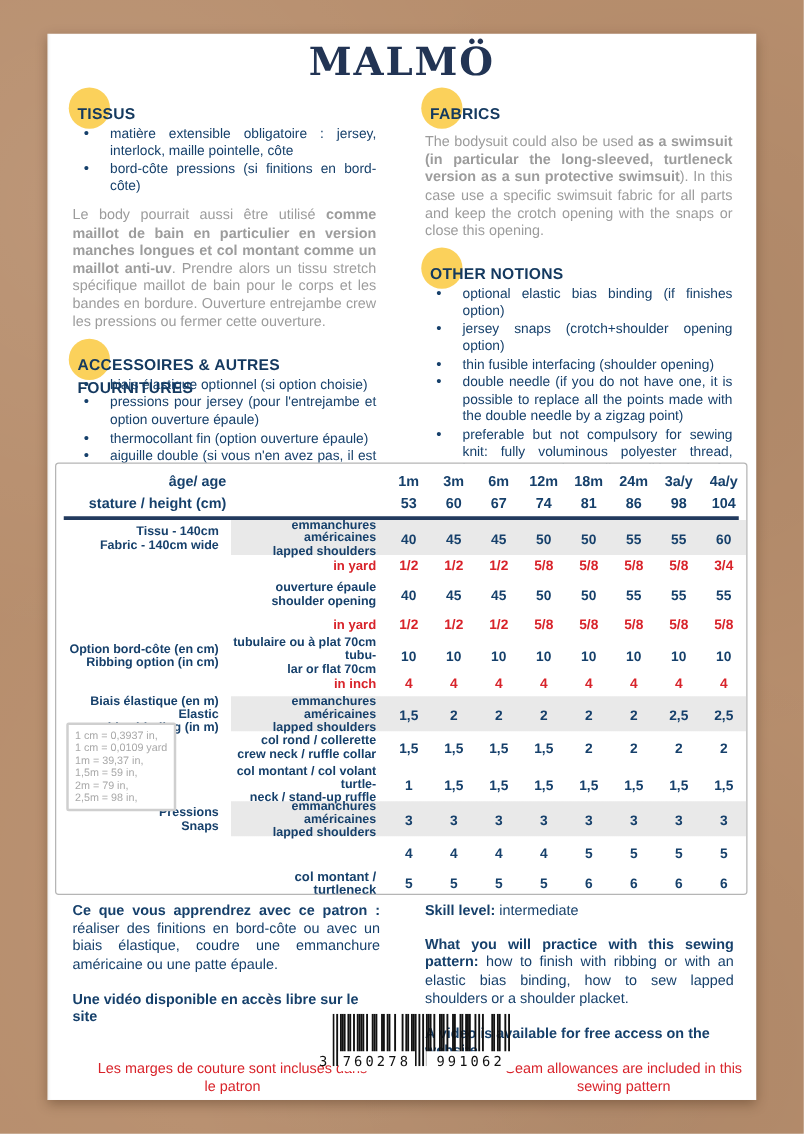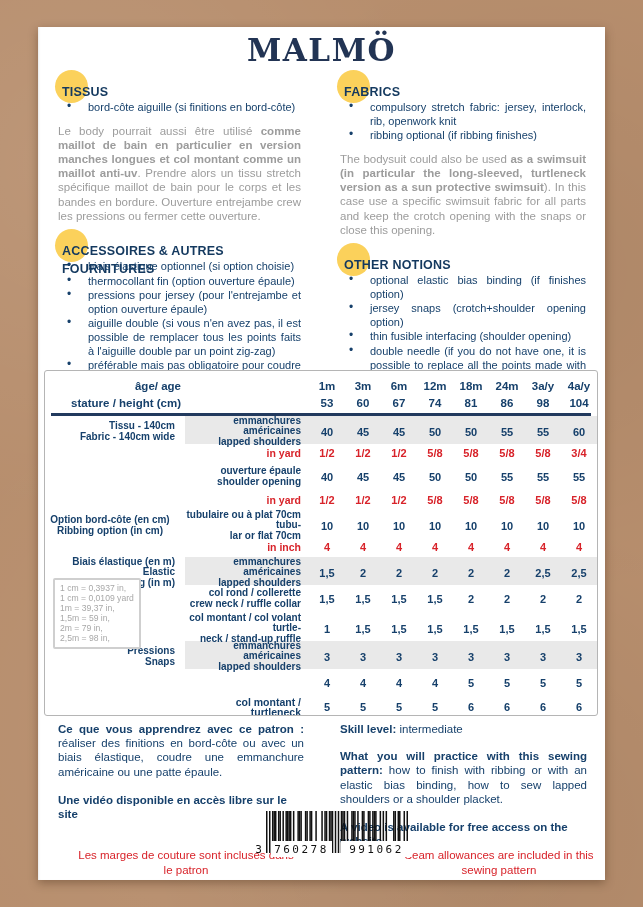--- a/index.html
+++ b/index.html
@@ -87,45 +87,42 @@
 <div class="page">
 
   <h1 class="title">MALMÖ</h1>
 
   <div class="col col-left">
     <div class="sec-head">
       <span class="dot"></span>
       <span class="sec-title">TISSUS</span>
     </div>
     <ul class="bullets">
-        <li>bord-côte aiguille (si finitions en bord-côte)</li>
+        <li>matière extensible obligatoire : jersey, interlock, maille pointelle, côte</li>
+        <li>bord-côte pressions (si finitions en bord-côte)</li>
       </ul>
     <p class="note"><span>Le body pourrait aussi être utilisé </span><span class="b">comme maillot de bain en particulier en version manches longues et col montant comme un maillot anti-uv</span><span>. Prendre alors un tissu stretch spécifique maillot de bain pour le corps et les bandes en bordure. Ouverture entrejambe crew les pressions ou fermer cette ouverture.</span></p>
     <div class="sec-head sec-gap">
       <span class="dot"></span>
       <span class="sec-title">ACCESSOIRES &amp; AUTRES FOURNITURES</span>
     </div>
     <ul class="bullets">
         <li>biais élastique optionnel (si option choisie)</li>
+        <li>pressions pour jersey (pour l'entrejambe et option ouverture épaule)</li>
         <li>thermocollant fin (option ouverture épaule)</li>
-        <li>pressions pour jersey (pour l'entrejambe et option ouverture épaule)</li>
         <li>aiguille double (si vous n'en avez pas, il est possible de remplacer tous les points faits à l'aiguille double par un point zig-zag)</li>
         <li>préférable mais pas obligatoire pour coudre de la maille : fil mousse, aiguille jersey ou stretch, pied double entrainement de machine à coudre</li>
       </ul>
   </div>
 
   <div class="col col-right">
     <div class="sec-head">
       <span class="dot"></span>
       <span class="sec-title">FABRICS</span>
     </div>
-    <ul class="bullets">
-        <li>compulsory stretch fabric: jersey, interlock, rib, openwork knit</li>
-        <li>ribbing optional (if ribbing finishes)</li>
-      </ul>
     <p class="note"><span>The bodysuit could also be used </span><span class="b">as a swimsuit (in particular the long-sleeved, turtleneck version as a sun protective swimsuit</span><span>). In this case use a specific swimsuit fabric for all parts and keep the crotch opening with the snaps or close this opening.</span></p>
     <div class="sec-head sec-gap">
       <span class="dot"></span>
       <span class="sec-title">OTHER NOTIONS</span>
     </div>
     <ul class="bullets">
         <li>optional elastic bias binding (if finishes option)</li>
         <li>jersey snaps (crotch+shoulder opening option)</li>
         <li>thin fusible interfacing (shoulder opening)</li>
         <li>double needle (if you do not have one, it is possible to replace all the points made with the double needle by a zigzag point)</li>
@@ -198,21 +195,21 @@
         <div class="t-val" style="grid-column: 3;">1/2</div>
         <div class="t-val" style="grid-column: 4;">1/2</div>
         <div class="t-val" style="grid-column: 5;">1/2</div>
         <div class="t-val" style="grid-column: 6;">5/8</div>
         <div class="t-val" style="grid-column: 7;">5/8</div>
         <div class="t-val" style="grid-column: 8;">5/8</div>
         <div class="t-val" style="grid-column: 9;">5/8</div>
         <div class="t-val" style="grid-column: 10;">5/8</div>
       </div>
       <div class="t-grid trow r2">
-        <div class="t-grp" style="grid-column: 1; text-align: center;">Option bord-côte (en cm)<br>Ribbing option (in cm)</div>
+        <div class="t-grp" style="grid-column: 1;">Option bord-côte (en cm)<br>Ribbing option (in cm)</div>
         <div class="t-lbl" style="grid-column: 2;">tubulaire ou à plat 70cm tubu-<br>lar or flat 70cm</div>
         <div class="t-val" style="grid-column: 3;">10</div>
         <div class="t-val" style="grid-column: 4;">10</div>
         <div class="t-val" style="grid-column: 5;">10</div>
         <div class="t-val" style="grid-column: 6;">10</div>
         <div class="t-val" style="grid-column: 7;">10</div>
         <div class="t-val" style="grid-column: 8;">10</div>
         <div class="t-val" style="grid-column: 9;">10</div>
         <div class="t-val" style="grid-column: 10;">10</div>
       </div>

